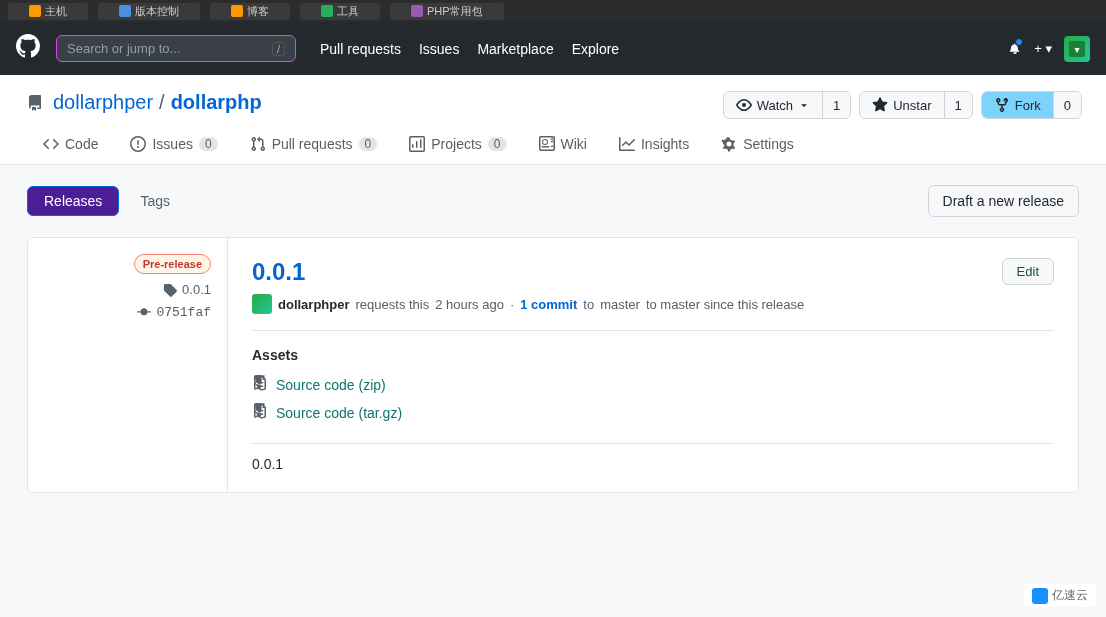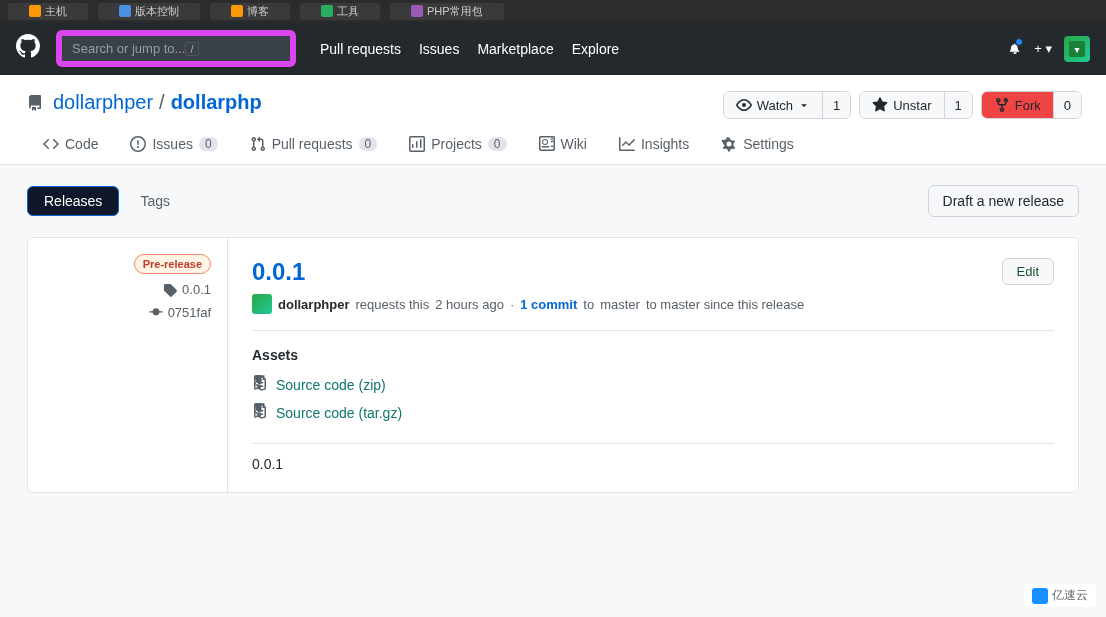--- a/index.html
+++ b/index.html
@@ -45,28 +45,29 @@
       height: 53px;
       gap: 16px;
     }
     .gh-logo {
       color: white;
       font-size: 24px;
       flex-shrink: 0;
     }
     .gh-search {
       background: #3a4047;
-      border: 6px solid #d946ef;
+      border: 1px solid #d946ef;
       border-radius: 6px;
       color: #959da5;
       font-size: 13px;
       padding: 5px 10px;
       width: 240px;
       display: flex;
       align-items: center;
+      justify-content: space-between;
       cursor: text;
     }
     .gh-search-slash {
       border: 1px solid #555;
       border-radius: 3px;
       padding: 0 4px;
       font-size: 11px;
       color: #aaa;
     }
     .gh-nav-links {
@@ -192,21 +193,21 @@
     .release-tab-btn {
       padding: 6px 16px;
       font-size: 14px;
       cursor: pointer;
       border: 1px solid transparent;
       border-radius: 6px;
       font-weight: 500;
       text-decoration: none;
     }
     .release-tab-btn.active {
-      background: #0f172a;
+      background: #4c1d95;
       color: white;
       border-color: #0366d6;
       text-align: center;
     }
     .release-tab-btn.inactive {
       background: transparent;
       color: #586069;
       border-color: transparent;
     }
     .draft-btn {
@@ -254,21 +255,21 @@
       align-items: center;
       gap: 5px;
       font-size: 13px;
       color: #586069;
     }
     .release-commit {
       display: flex;
       gap: 5px;
       font-size: 13px;
       color: #586069;
-      font-family: Liberation Sans, sans-serif;
+      font-family: Liberation Mono, monospace;
     }
     .release-main {
       flex: 1;
       padding: 20px 24px;
     }
     .release-version {
       font-size: 24px;
       font-weight: 600;
       color: #0366d6;
       text-decoration: none;
@@ -456,21 +457,21 @@
       <div style="display:flex; border:1px solid #d1d5da; border-radius:6px; overflow:hidden;">
         <button class="repo-action-btn" style="border:none; border-radius:0; background:#f6f8fa;">
           <svg width="16" height="16" viewBox="0 0 16 16" fill="currentColor">
               <path d="M8 .25a.75.75 0 01.673.418l1.882 3.815 4.21.612a.75.75 0 01.416 1.279l-3.046 2.97.719 4.192a.75.75 0 01-1.088.791L8 12.347l-3.766 1.98a.75.75 0 01-1.088-.79l.72-4.194L.818 6.374a.75.75 0 01.416-1.28l4.21-.611L7.327.668A.75.75 0 018 .25z"></path>
             </svg>
           <span>Unstar</span>
         </button>
         <button class="repo-action-btn" style="border:none; border-radius:0; border-left:1px solid #d1d5da; background:#f6f8fa; padding: 5px 10px;">1</button>
       </div>
       <div style="display:flex; border:1px solid #d1d5da; border-radius:6px; overflow:hidden;">
-        <button class="repo-action-btn" style="border:none; border-radius:0; background:#ef4444;">
+        <button class="repo-action-btn" style="border:none; border-radius:0; background:#7dd3fc;">
           <svg width="16" height="16" viewBox="0 0 16 16" fill="currentColor">
               <path d="M5 3.25a.75.75 0 11-1.5 0 .75.75 0 011.5 0zm0 2.122a2.25 2.25 0 10-1.5 0v.878A2.25 2.25 0 005.75 8.5h1.5v2.128a2.251 2.251 0 101.5 0V8.5h1.5a2.25 2.25 0 002.25-2.25v-.878a2.25 2.25 0 10-1.5 0v.878a.75.75 0 01-.75.75h-4.5A.75.75 0 015 6.25v-.878zm3.75 7.378a.75.75 0 11-1.5 0 .75.75 0 011.5 0zm3-8.75a.75.75 0 11-1.5 0 .75.75 0 011.5 0z"></path>
             </svg>
           <span>Fork</span>
         </button>
         <button class="repo-action-btn" style="border:none; border-radius:0; border-left:1px solid #d1d5da; background:#f6f8fa; padding: 5px 10px;">0</button>
       </div>
     </div>
 
     <div class="repo-tabs">

